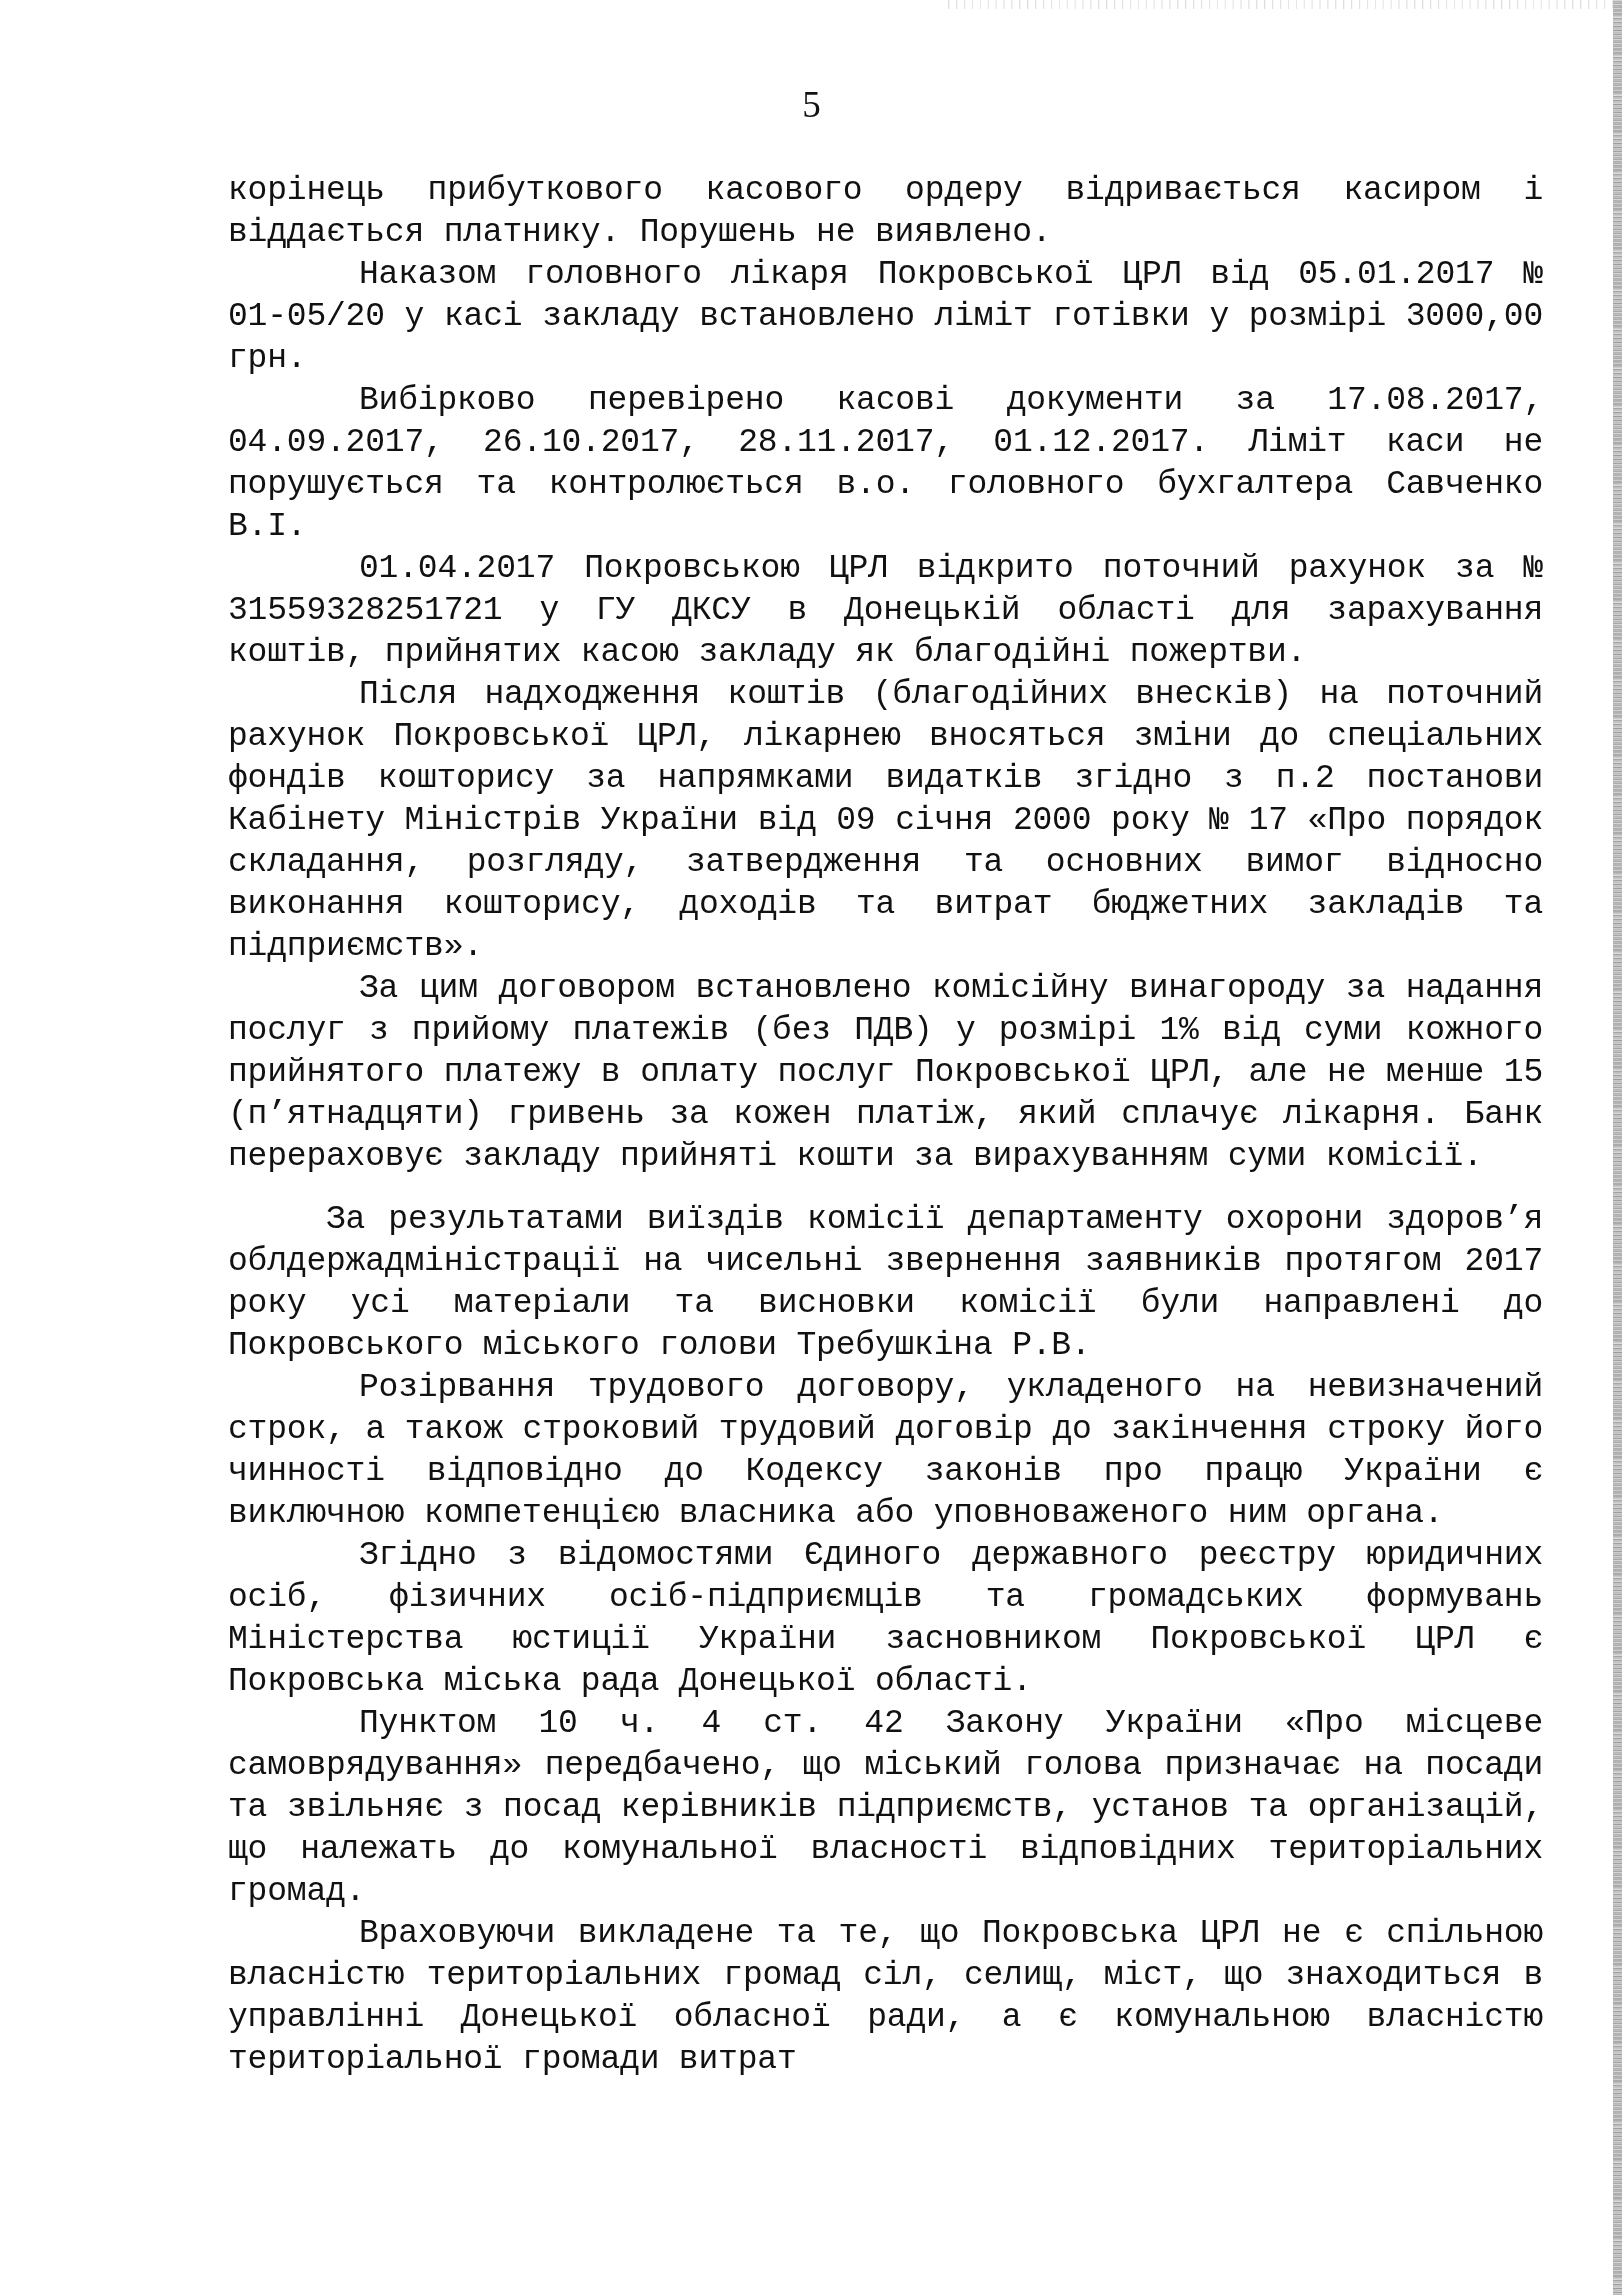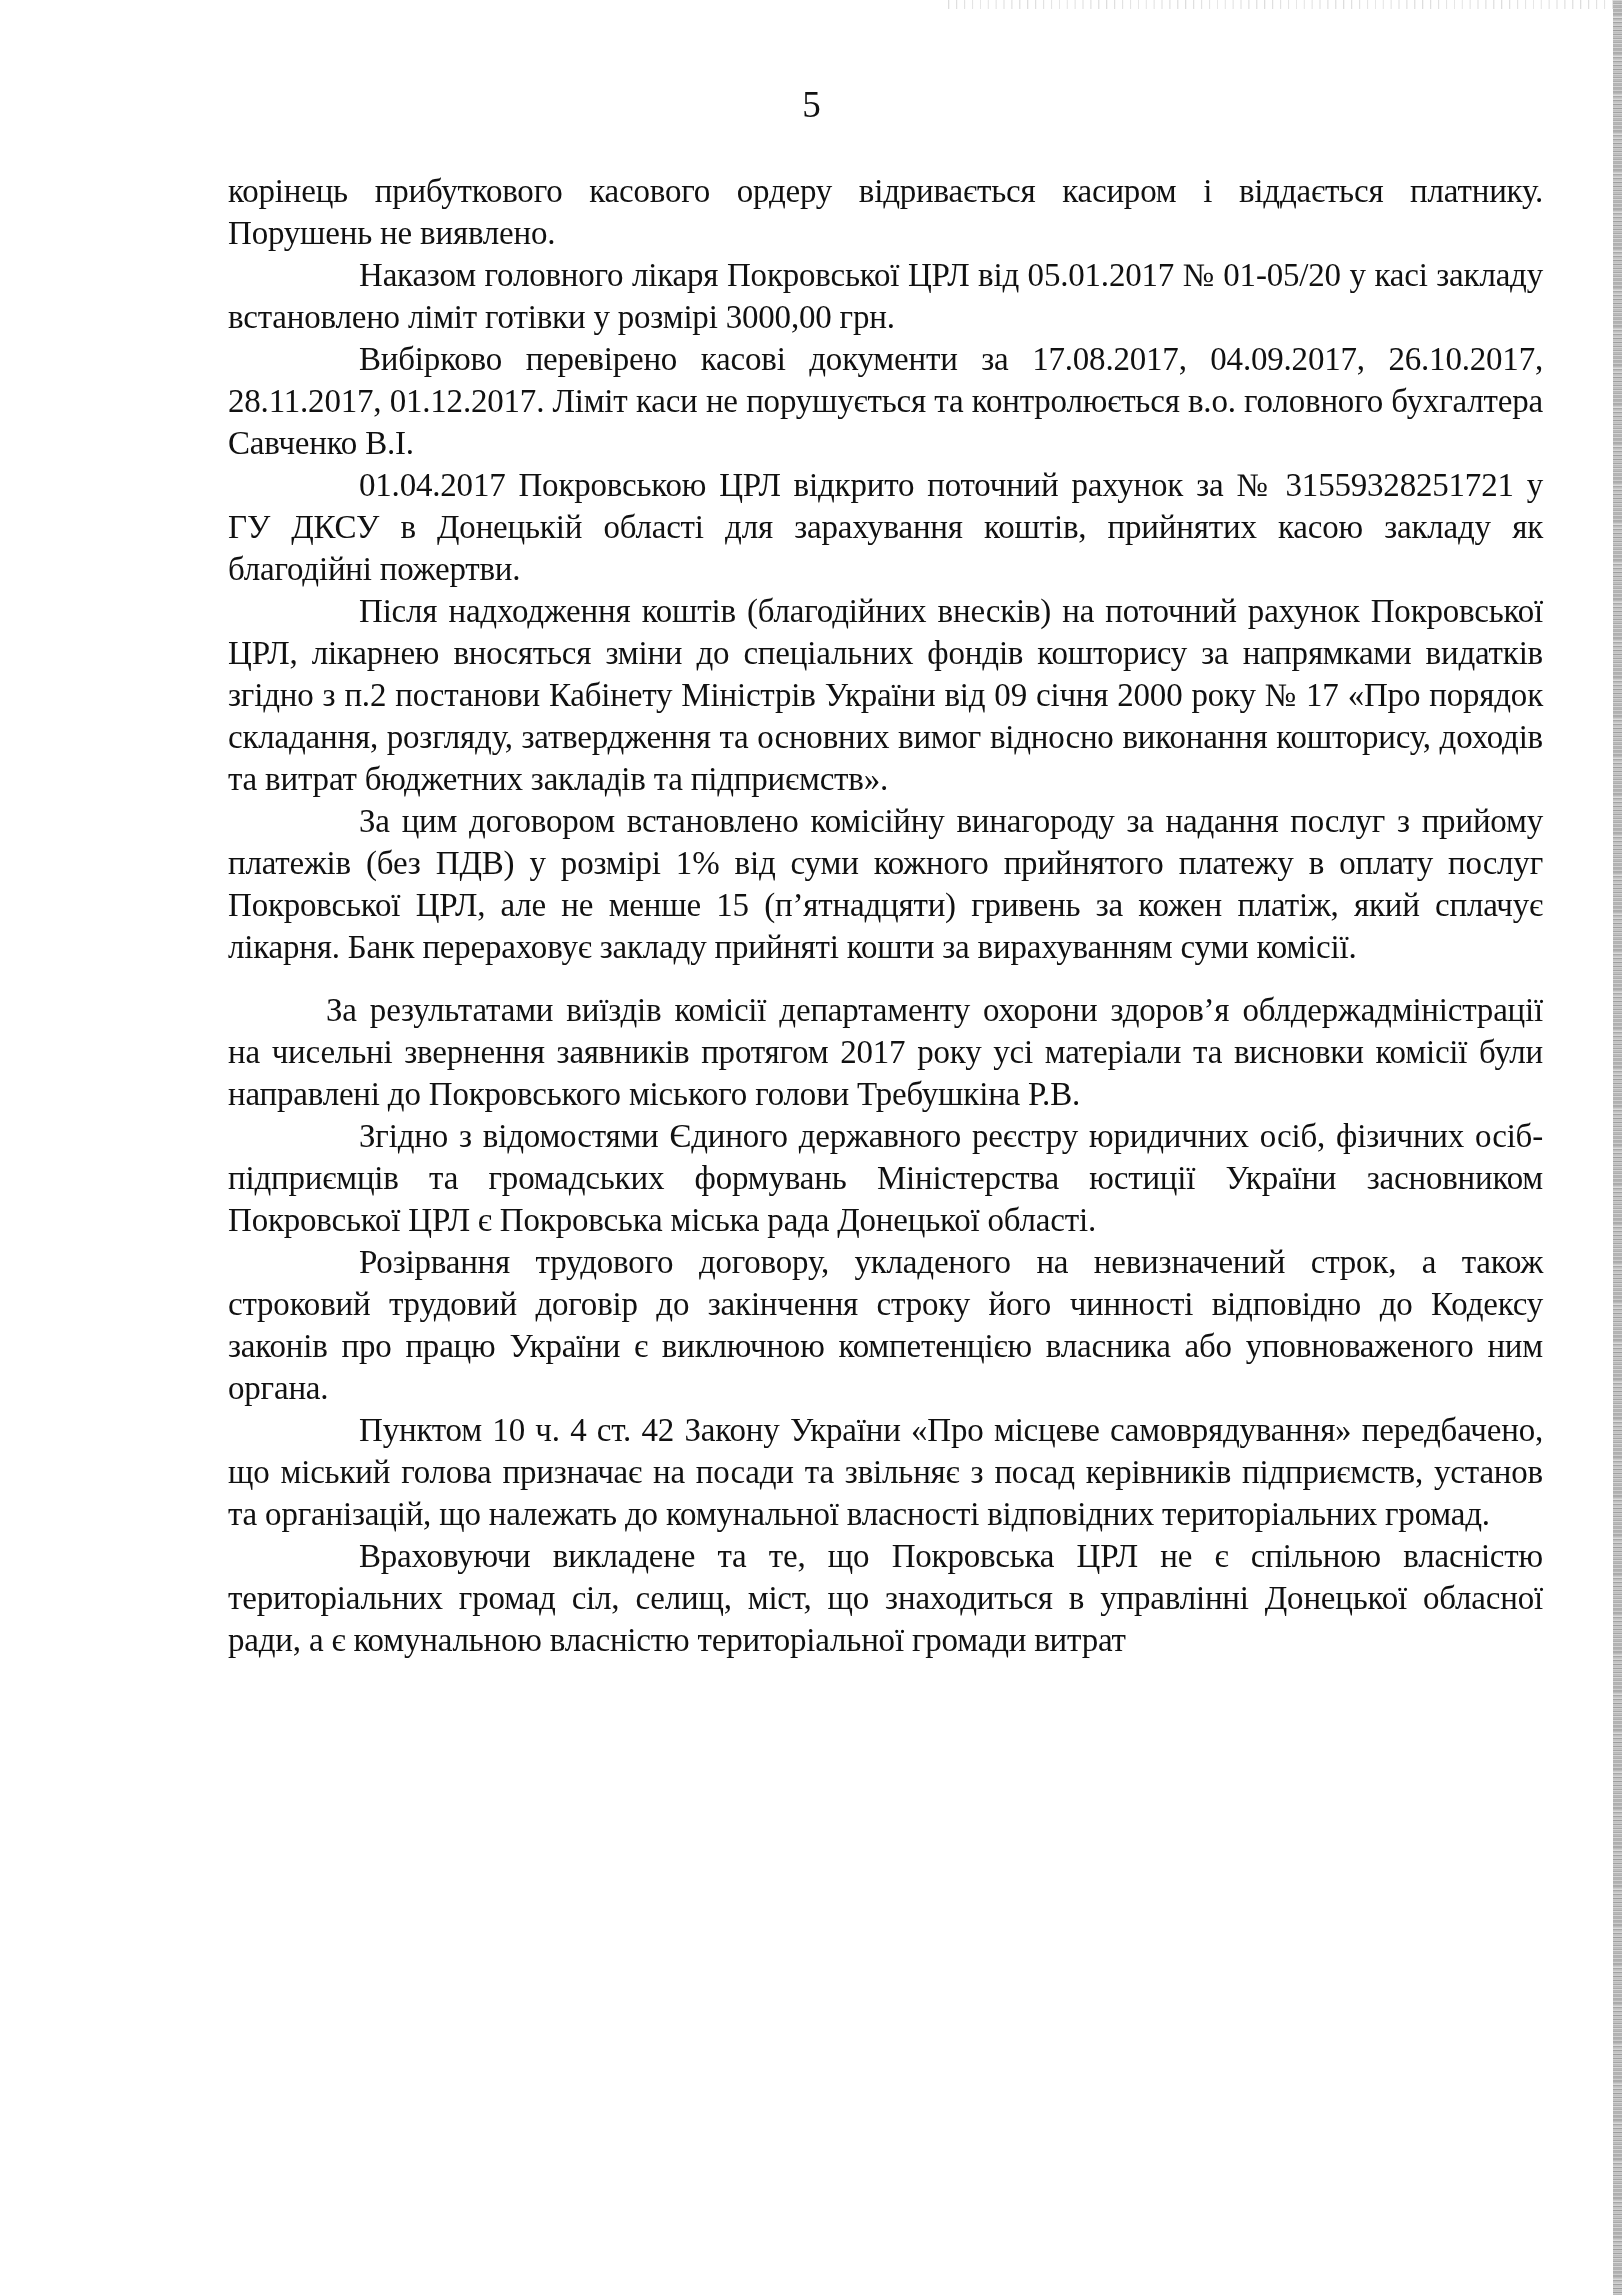--- a/index.html
+++ b/index.html
@@ -53,20 +53,21 @@
       width: 1315px;
       font-size: 33px;
       line-height: 42px;
       text-align: justify;
       letter-spacing: -0.2px;
     }
     .body-text p {
       margin: 0 0 0 0;
       text-indent: 131px;
       text-align: justify;
+      font-family: Liberation Mono, monospace;
     }
     .body-text p.cont {
       text-indent: 0;
     }
     .body-text p.indent-small {
       text-indent: 98px;
       margin-top: 21px;
     }
   </style>
 </head>
@@ -79,19 +80,19 @@
   <div class="page-number">5</div>
 
   <div class="body-text">
     <p class="cont">корінець прибуткового касового ордеру відривається касиром і віддається платнику. Порушень не виявлено.</p>
     <p>Наказом головного лікаря Покровської ЦРЛ від 05.01.2017 № 01-05/20 у касі закладу встановлено ліміт готівки у розмірі 3000,00 грн.</p>
     <p>Вибірково перевірено касові документи за 17.08.2017, 04.09.2017, 26.10.2017, 28.11.2017, 01.12.2017. Ліміт каси не порушується та контролюється в.о. головного бухгалтера Савченко В.І.</p>
     <p>01.04.2017 Покровською ЦРЛ відкрито поточний рахунок за № 31559328251721 у ГУ ДКСУ в Донецькій області для зарахування коштів, прийнятих касою закладу як благодійні пожертви.</p>
     <p>Після надходження коштів (благодійних внесків) на поточний рахунок Покровської ЦРЛ, лікарнею вносяться зміни до спеціальних фондів кошторису за напрямками видатків згідно з п.2 постанови Кабінету Міністрів України від 09 січня 2000 року № 17 «Про порядок складання, розгляду, затвердження та основних вимог відносно виконання кошторису, доходів та витрат бюджетних закладів та підприємств».</p>
     <p>За цим договором встановлено комісійну винагороду за надання послуг з прийому платежів (без ПДВ) у розмірі 1% від суми кожного прийнятого платежу в оплату послуг Покровської ЦРЛ, але не менше 15 (п’ятнадцяти) гривень за кожен платіж, який сплачує лікарня. Банк перераховує закладу прийняті кошти за вирахуванням суми комісії.</p>
     <p class="indent-small">За результатами виїздів комісії департаменту охорони здоров’я облдержадміністрації на чисельні звернення заявників протягом 2017 року усі матеріали та висновки комісії були направлені до Покровського міського голови Требушкіна Р.В.</p>
+    <p>Розірвання трудового договору, укладеного на невизначений строк, а також строковий трудовий договір до закінчення строку його чинності відповідно до Кодексу законів про працю України є виключною компетенцією власника або уповноваженого ним органа.</p>
     <p>Згідно з відомостями Єдиного державного реєстру юридичних осіб, фізичних осіб-підприємців та громадських формувань Міністерства юстиції України засновником Покровської ЦРЛ є Покровська міська рада Донецької області.</p>
-    <p>Розірвання трудового договору, укладеного на невизначений строк, а також строковий трудовий договір до закінчення строку його чинності відповідно до Кодексу законів про працю України є виключною компетенцією власника або уповноваженого ним органа.</p>
     <p>Пунктом 10 ч. 4 ст. 42 Закону України «Про місцеве самоврядування» передбачено, що міський голова призначає на посади та звільняє з посад керівників підприємств, установ та організацій, що належать до комунальної власності відповідних територіальних громад.</p>
     <p>Враховуючи викладене та те, що Покровська ЦРЛ не є спільною власністю територіальних громад сіл, селищ, міст, що знаходиться в управлінні Донецької обласної ради, а є комунальною власністю територіальної громади витрат</p>
   </div>
 </div>
 
 
 </body></html>

